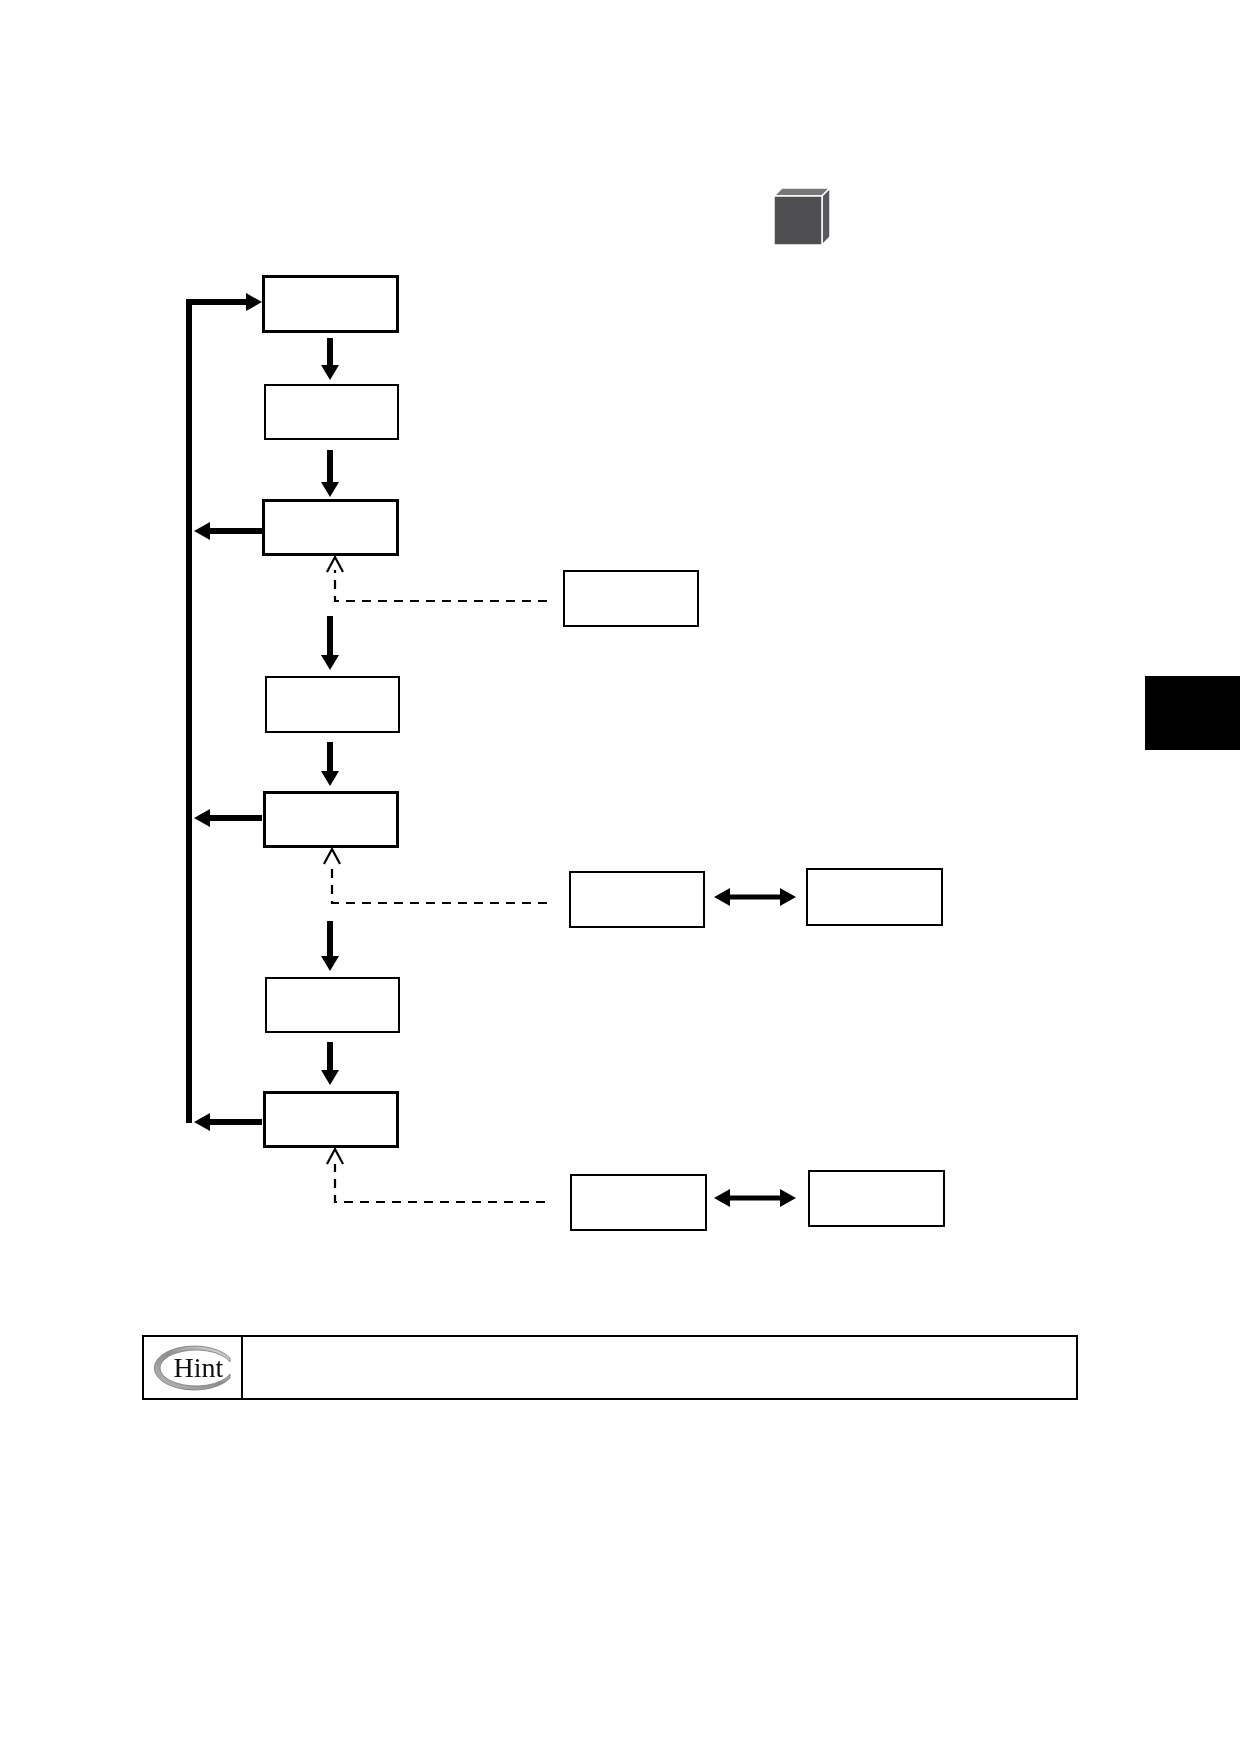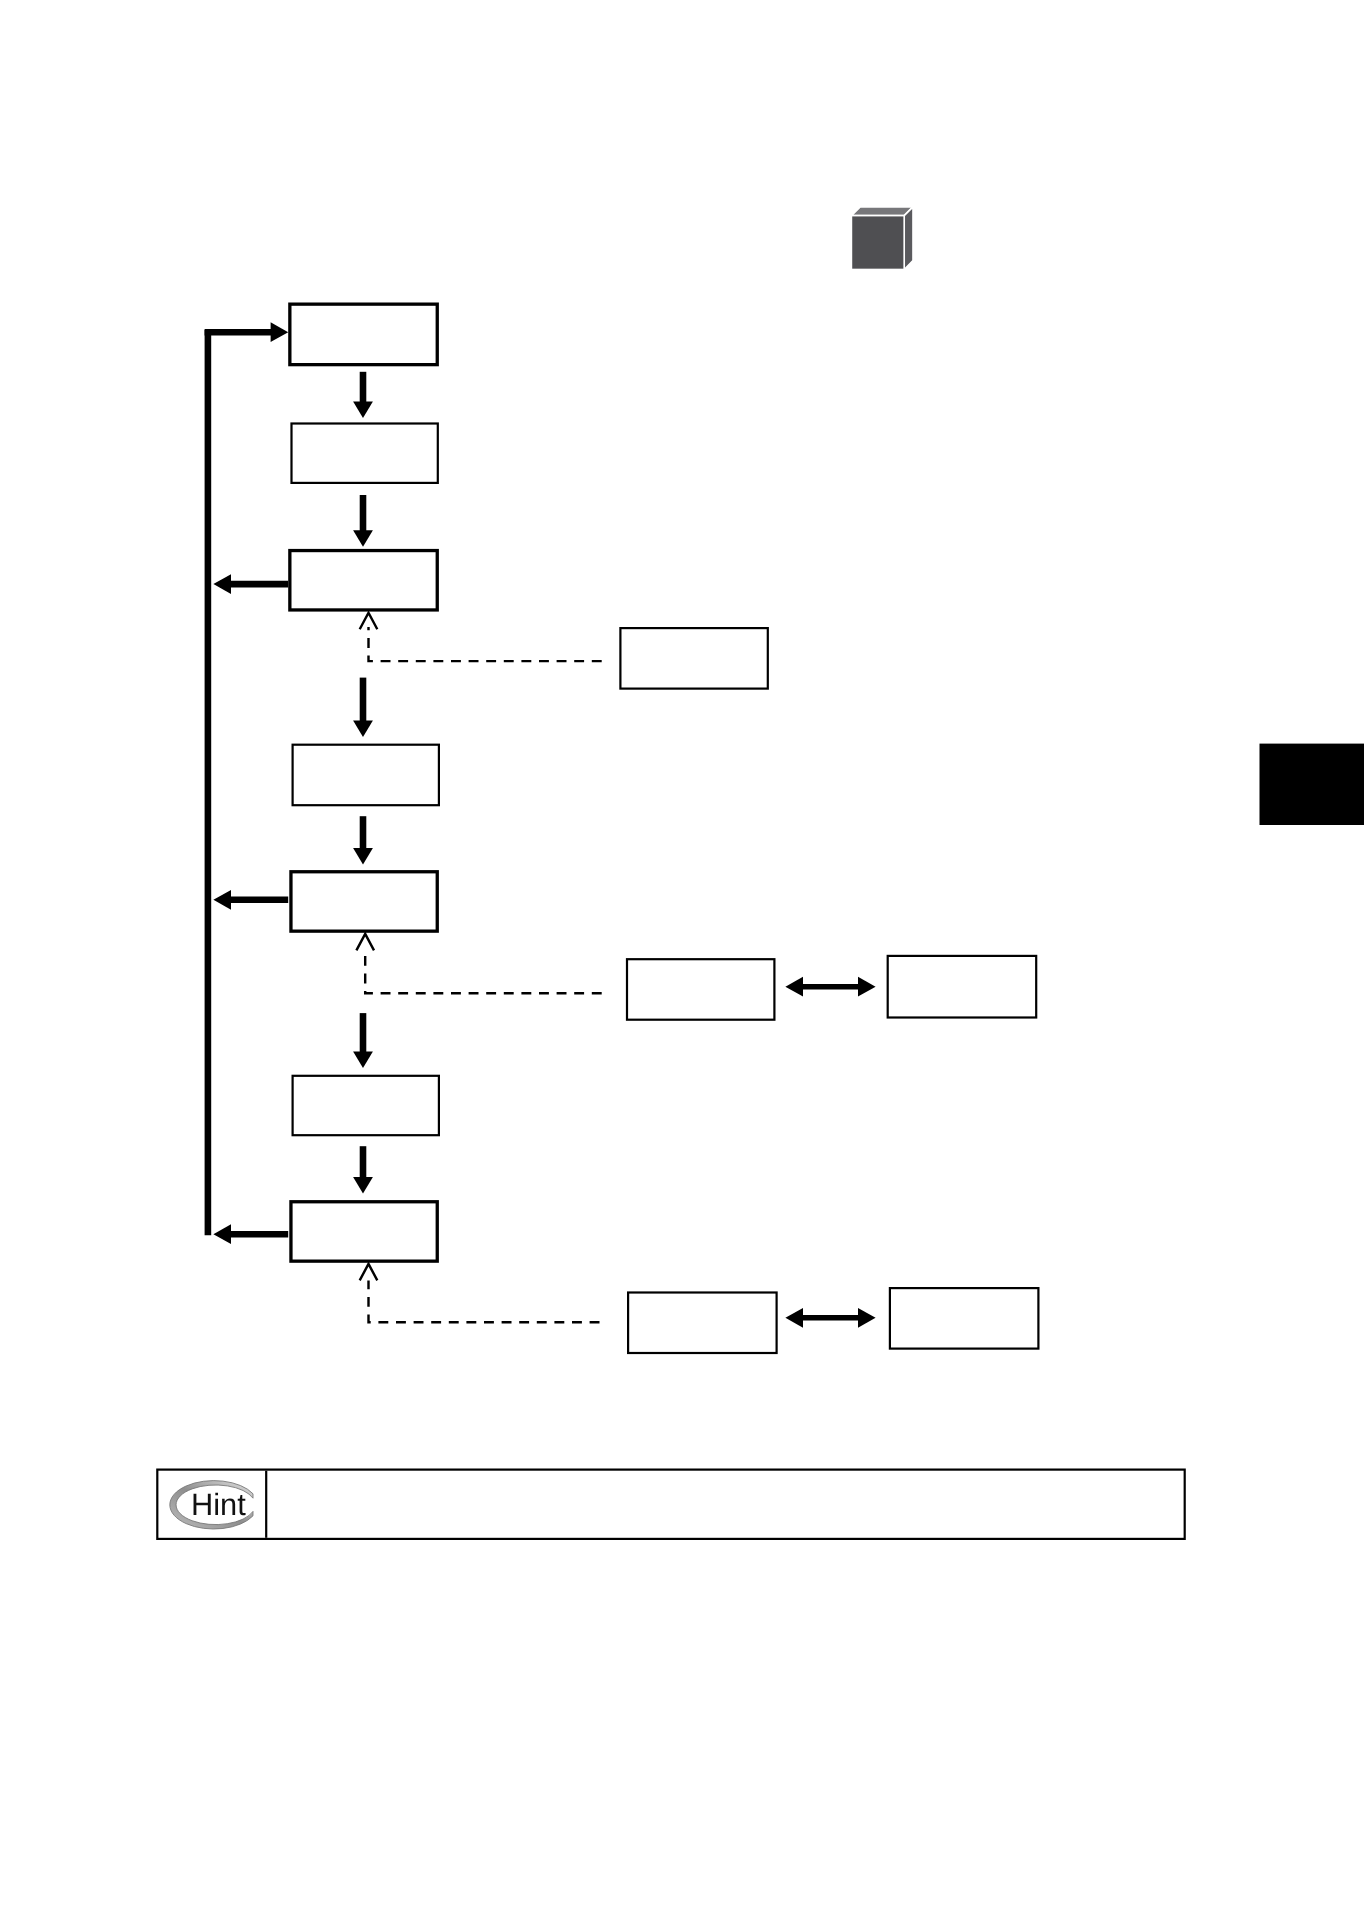--- a/index.html
+++ b/index.html
@@ -1,20 +1,20 @@
 <!DOCTYPE html>
 <html><head>
 <meta charset="utf-8">
 <style>
   html,body{margin:0;padding:0;background:#ffffff;}
   .page{
     position:relative;
     width:1240px;height:1754px;
     background:#ffffff;
-    font-family:Liberation Sans, sans-serif;
+    font-family:Liberation Serif, serif;
     overflow:hidden;
   }
   
   .fbox{
     position:absolute;
     background:#ffffff;
     border:2px solid #000000;
     box-sizing:border-box;
   }
   .fbox.thick{border-width:3px;}

